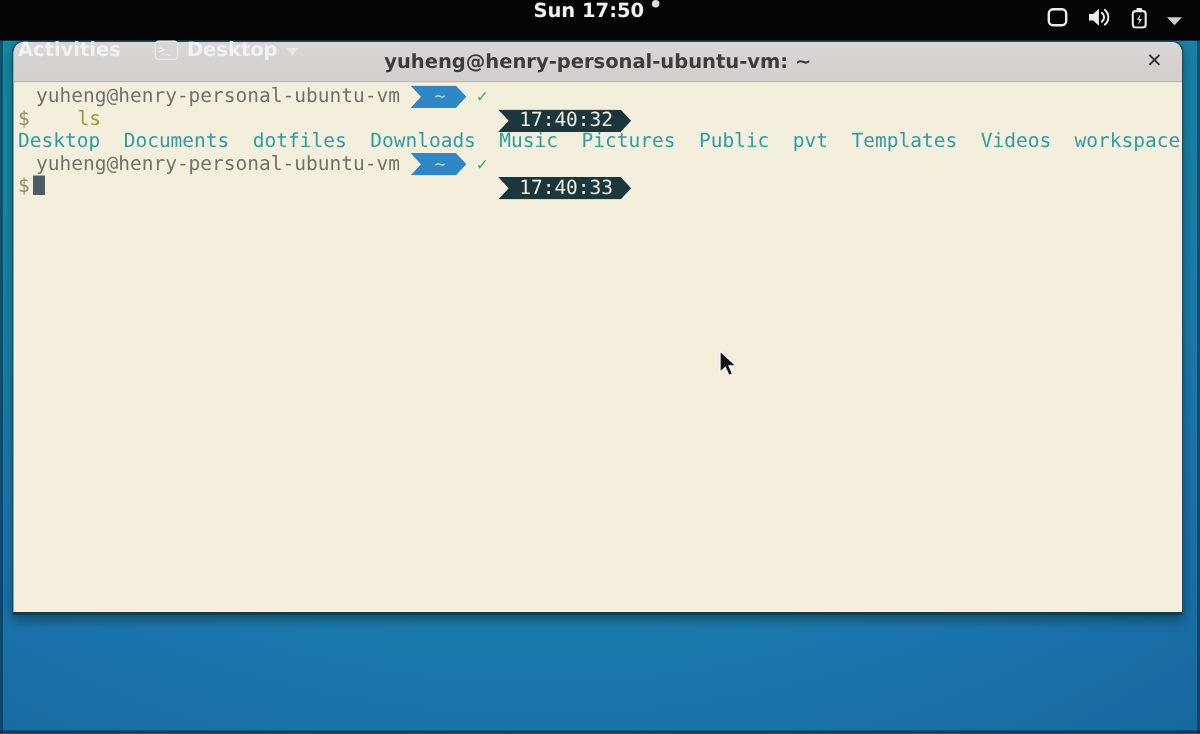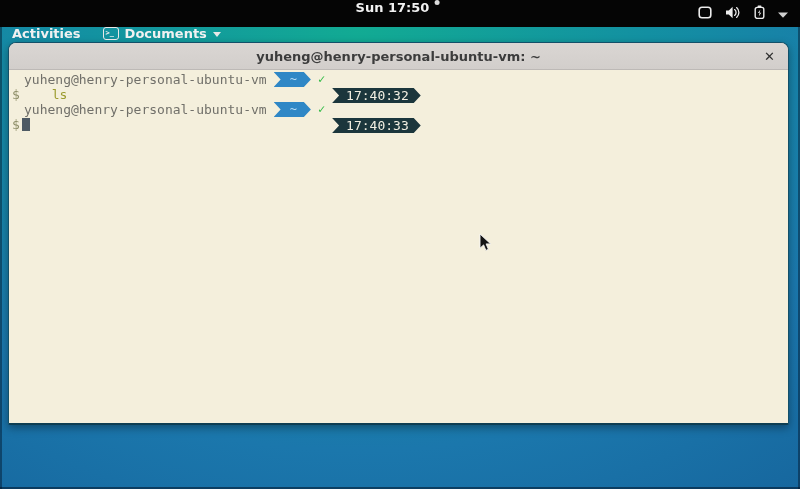--- a/index.html
+++ b/index.html
@@ -32,21 +32,21 @@
   .topbar-right { display:flex; align-items:center; gap:13px; padding:0 12px; height:100%; cursor:pointer; }
   
   .desktop {
     position:relative; height:462px;
     background:radial-gradient(100% 135% at 45% 0%,
       var(--desktop-teal,#12ab93) 0%, #1390a2 36%, #1b77ac 68%, var(--desktop-blue,#15629a) 100%);
     box-shadow: inset 2px 0 0 rgba(2,20,40,.45), inset -2px 0 0 rgba(2,20,40,.45), inset 0 -2px 0 rgba(2,20,40,.55);
   }
   
   .window {
-    position:absolute; left:8px; top:15px; width:781px; height:383px;
+    position:absolute; left:8px; top:0; width:781px; height:383px;
     border:1px solid #135069; border-bottom:2px solid #0e3e53;
     border-radius:8px 8px 2px 2px; background:var(--term-bg,#f4efdc);
     box-shadow:0 3px 8px rgba(0,0,0,.35);
   }
   .titlebar {
     height:27px; border-radius:7px 7px 0 0;
     background:linear-gradient(var(--titlebar-bg,#dad6d3), #d2cecb);
     border-bottom:1px solid #bdb9b6;
     display:flex; align-items:center; justify-content:center; position:relative;
     color:var(--titlebar-fg,#3c3c3c); font-size:13px; font-weight:700; cursor:default;
@@ -83,21 +83,21 @@
 </head>
 <body>
 
 <div class="screen">
 
   <div class="topbar">
     <div class="topbar-left">
       <div class="activities">Activities</div>
       <div class="app-menu">
         <span class="term-icon">&gt;_</span>
-        <span>Documents</span>
+        <span>Desktop</span>
         <span class="caret-down"></span>
       </div>
     </div>
 
     <div class="topbar-center">
       <span>Sun 17:50</span>
       <span class="notif-dot"></span>
     </div>
 
     <div class="topbar-right">
@@ -140,20 +140,21 @@
 
         <div class="trow prompt-row">
           <span class="p-user">yuheng@henry-personal-ubuntu-vm</span>
           <span class="pl-seg pl-blue">~</span>
           <span class="check">✓</span>
           <span class="pl-seg pl-dark">17:40:32</span>
         </div>
 
         <div class="trow"><span class="dollar">$</span><span> </span><span class="cmd">ls</span></div>
 
+        <div class="trow listing">Desktop  Documents  dotfiles  Downloads  Music  Pictures  Public  pvt  Templates  Videos  workspace</div>
 
         <div class="trow prompt-row">
           <span class="p-user">yuheng@henry-personal-ubuntu-vm</span>
           <span class="pl-seg pl-blue">~</span>
           <span class="check">✓</span>
           <span class="pl-seg pl-dark">17:40:33</span>
         </div>
 
         <div class="trow"><span class="dollar">$</span><span class="cursor-block"></span></div>
 

